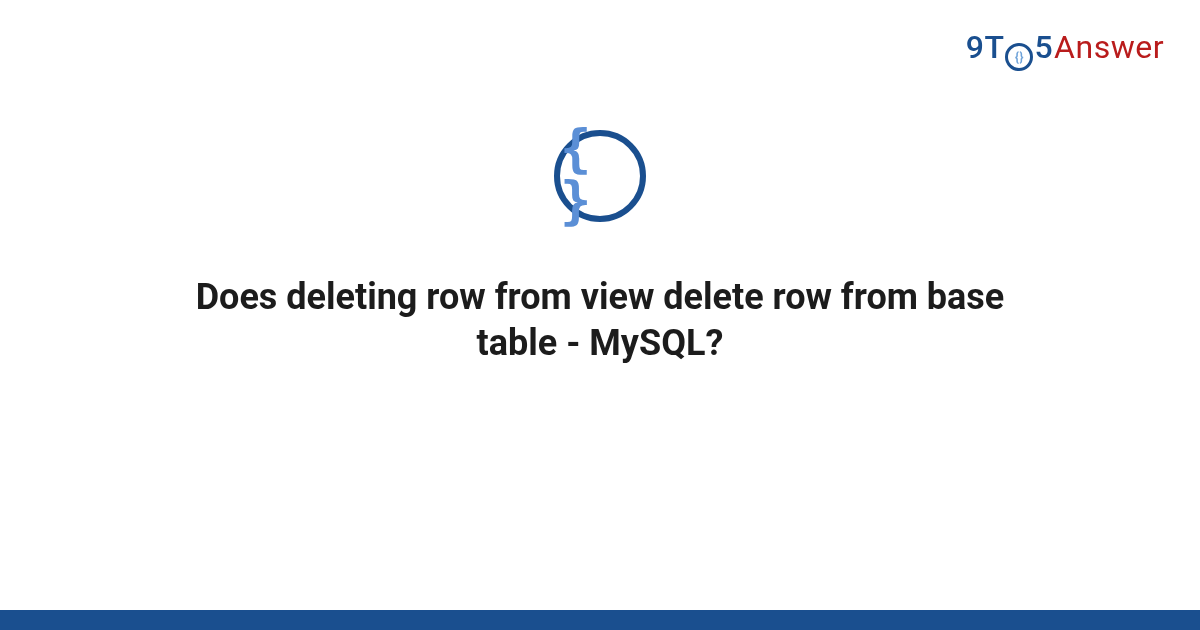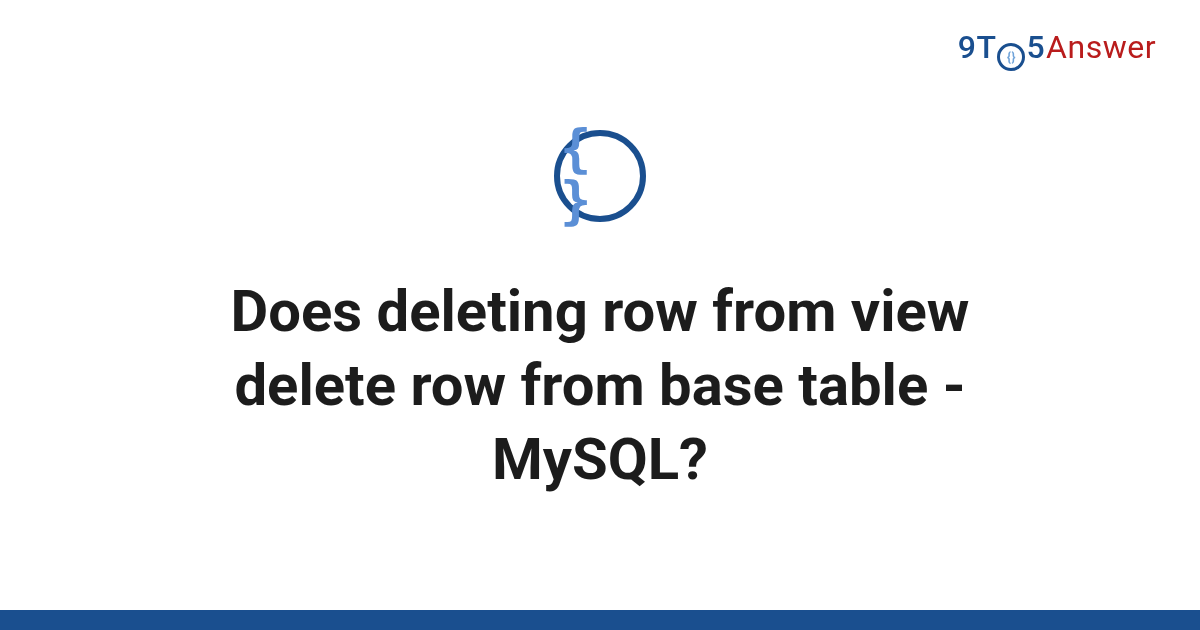--- a/index.html
+++ b/index.html
@@ -7,21 +7,21 @@
       width: 1200px;
       height: 630px;
       background: #ffffff;
       font-family: -apple-system, BlinkMacSystemFont, "Segoe UI", Roboto, Helvetica, Arial, sans-serif;
       position: relative;
       overflow: hidden;
     }
     .logo-wrap {
       position: absolute;
       top: 28px;
-      right: 44px;
+      right: 36px;
       display: flex;
       align-items: baseline;
       font-size: 32px;
       font-weight: 400;
       letter-spacing: 0.5px;
       text-align: right;
     }
     .logo-9t { color: #1a4f8f; font-weight: 500; }
     .logo-circle-o {
       display: inline-flex;
@@ -63,21 +63,21 @@
       font-size: 52px;
       font-weight: 700;
       color: #5b8fd6;
       letter-spacing: -4px;
       font-family: Consolas, Menlo, monospace;
       line-height: 1;
       position: relative;
       top: -2px;
     }
     .question-title {
-      font-size: 58px;
+      font-size: 36px;
       font-weight: 700;
       color: #1c1c1c;
       text-align: center;
       line-height: 1.28;
       max-width: 900px;
       padding: 0 40px;
     }
     .bottom-bar {
       position: absolute;
       bottom: 0;

